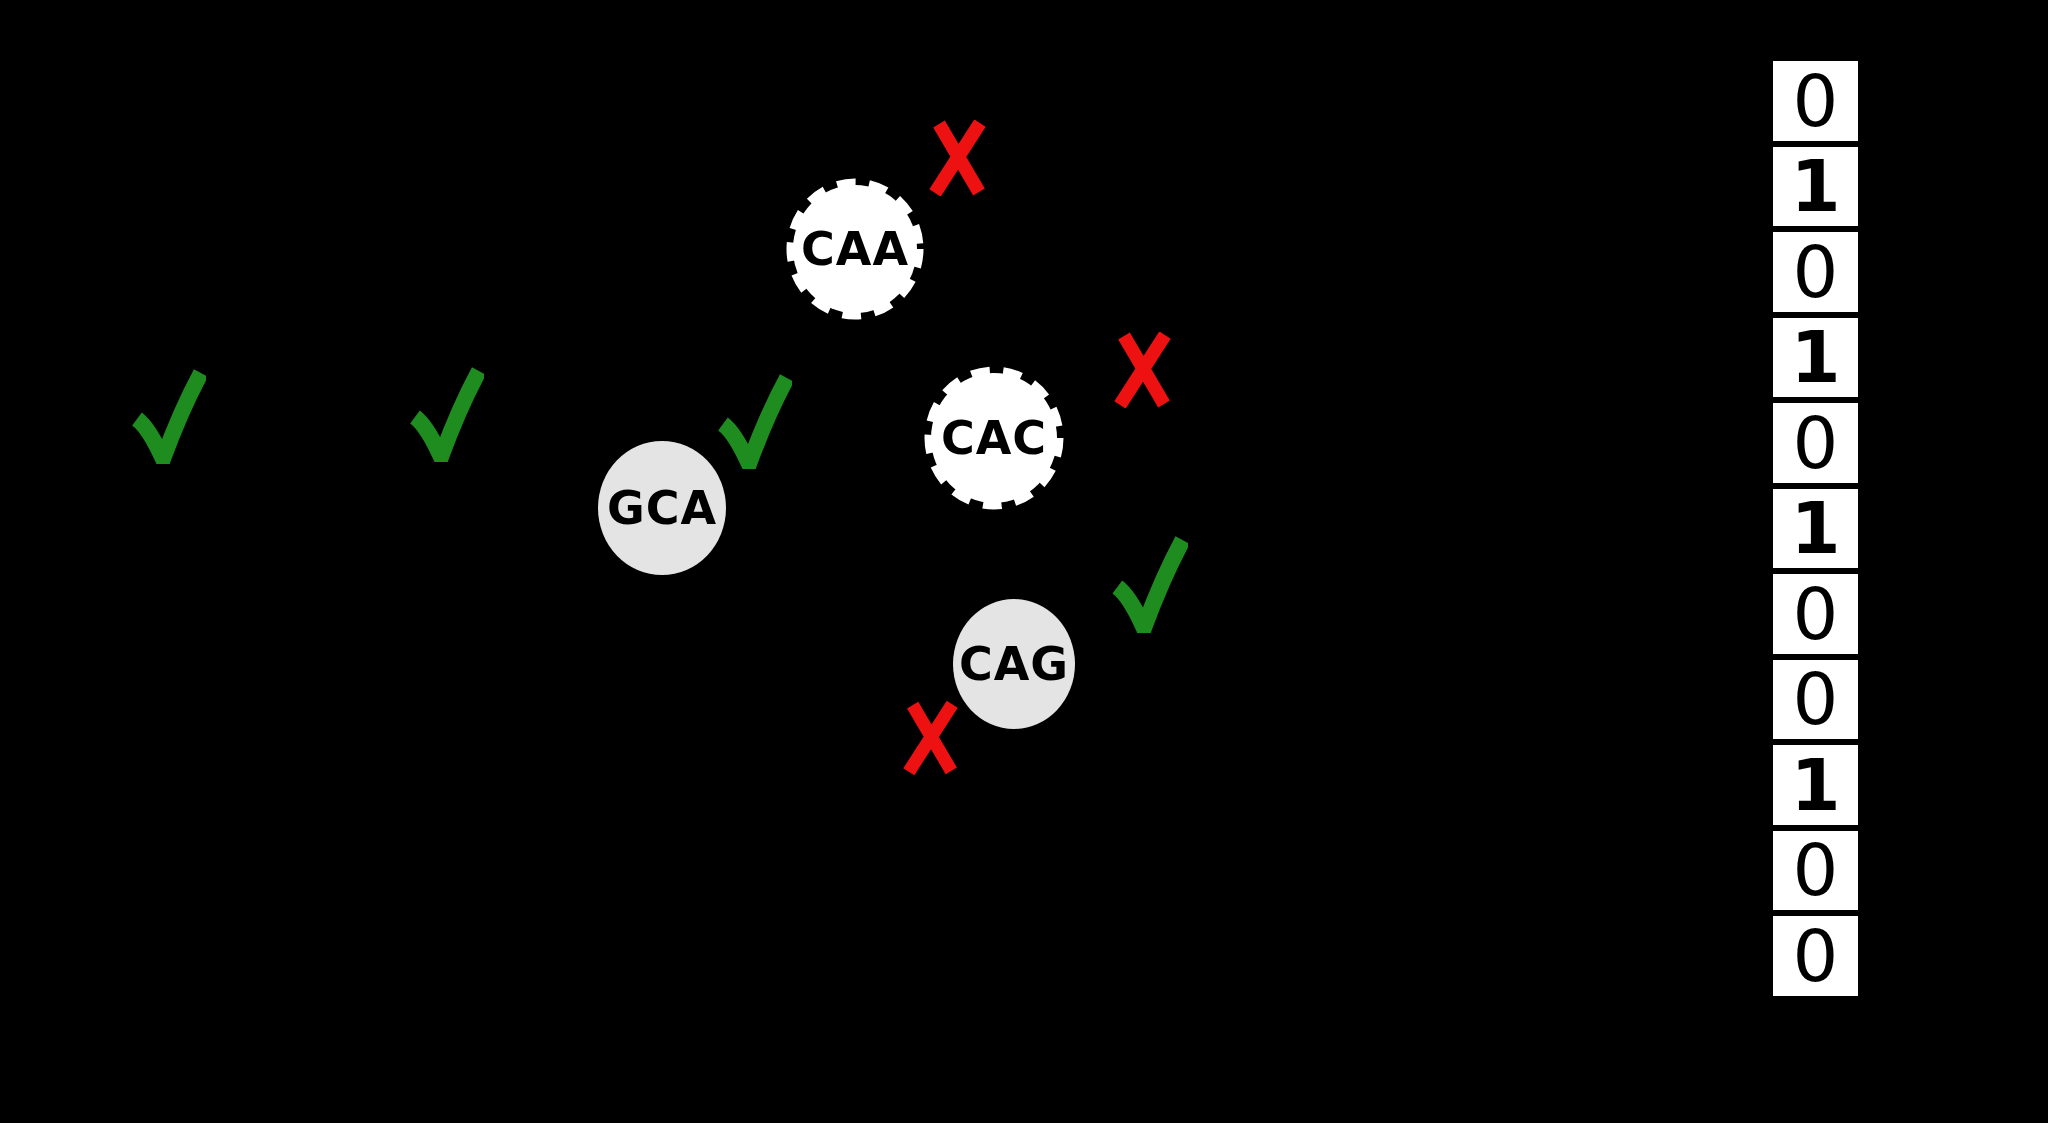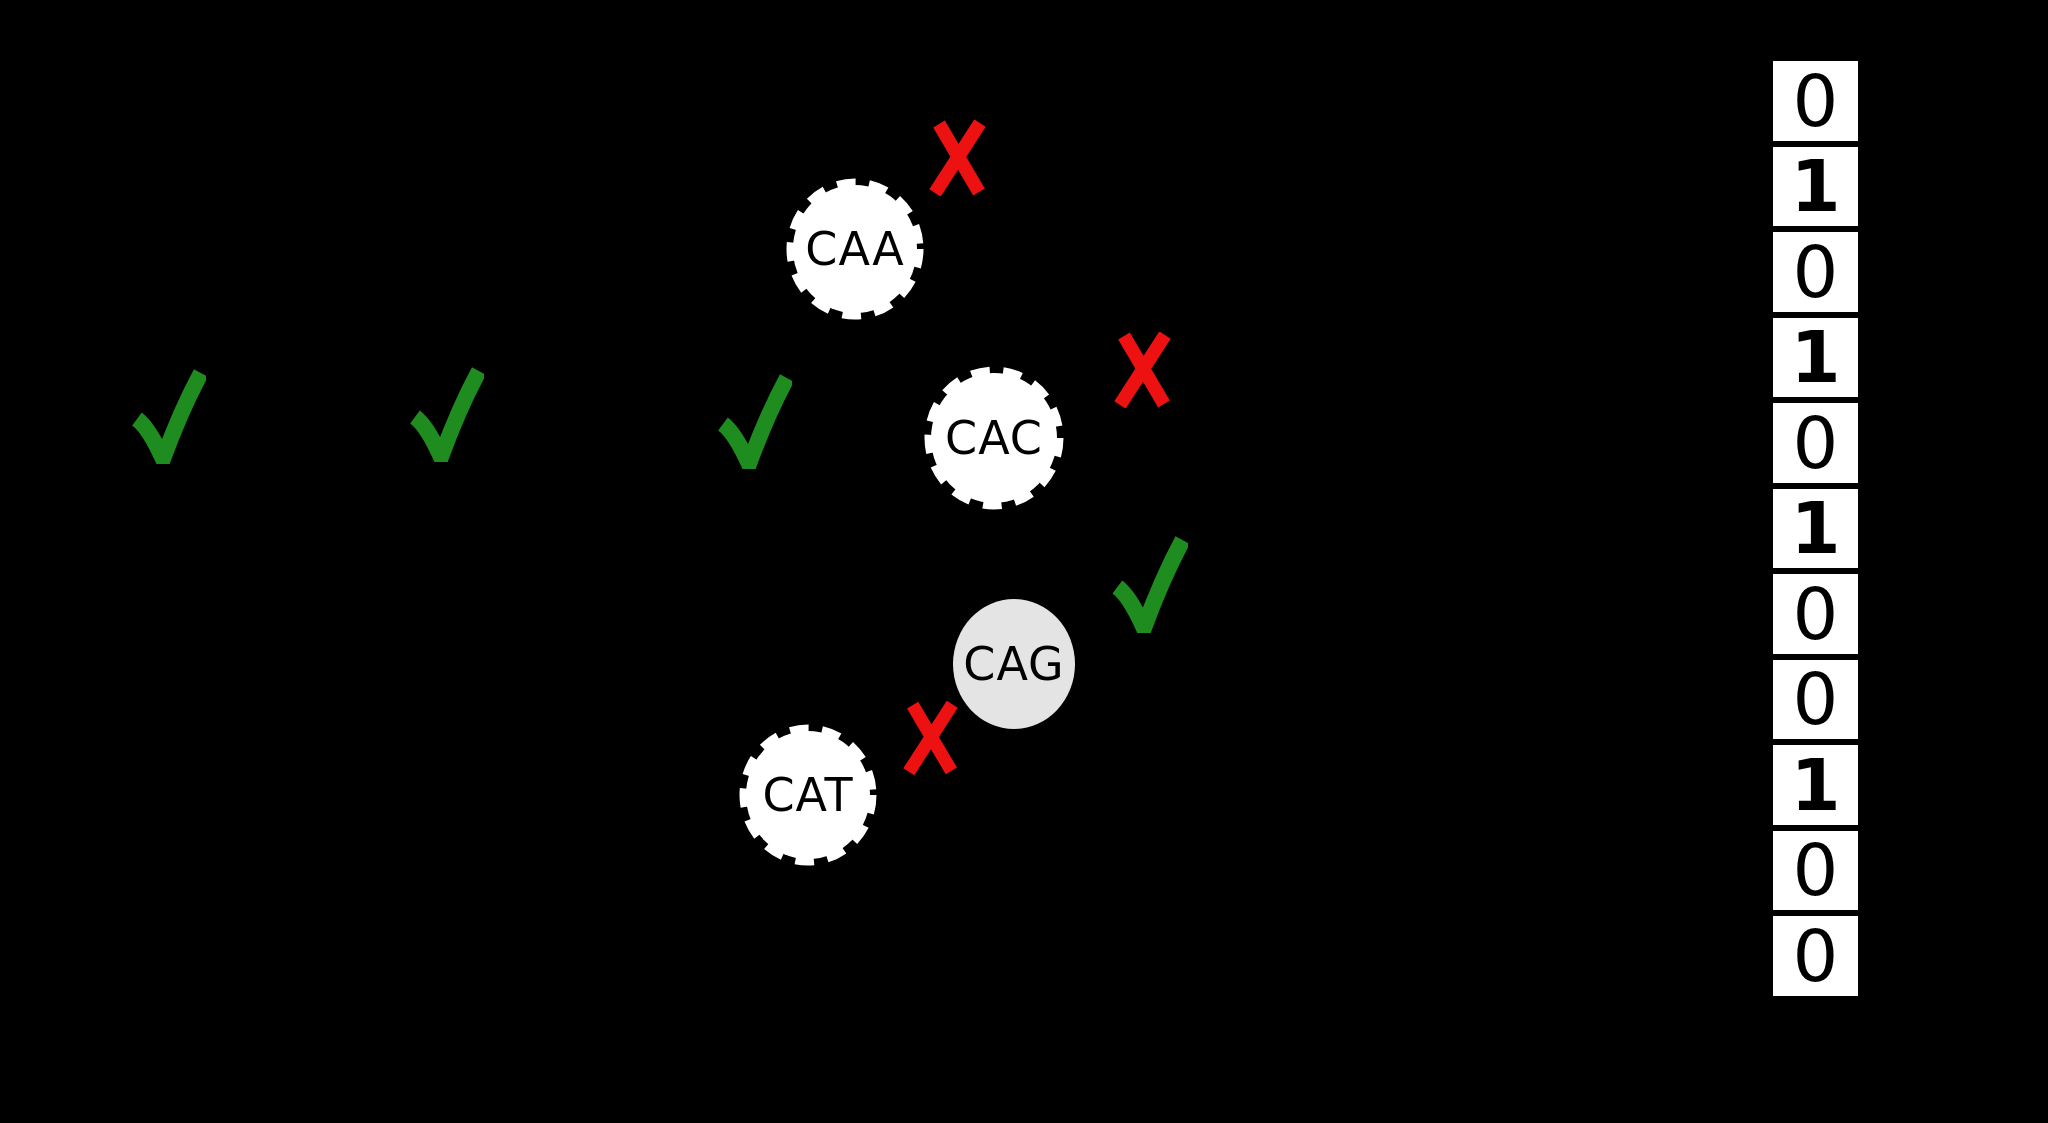--- a/index.html
+++ b/index.html
@@ -10,21 +10,21 @@
     overflow:hidden;
     font-family:"DejaVu Sans","Liberation Sans",sans-serif;
   }
   .kmer{position:absolute;}
   .kmer svg{position:absolute;left:0;top:0;width:100%;height:100%;}
   .kmer .fill-present{fill:#e4e4e4;}
   .kmer .fill-query{fill:#ffffff;stroke:#ffffff;stroke-width:13;stroke-dasharray:18 13;}
   .kmer-label{
     position:absolute;left:0;top:0;width:100%;height:100%;
     display:flex;align-items:center;justify-content:center;
-    font-weight:normal;font-size:46px;color:#000;letter-spacing:1px;
+    font-weight:bold;font-size:46px;color:#000;letter-spacing:1px;
     user-select:none;
   }
   .mark{position:absolute;}
   .mark.check path{stroke:#1e8c1e;stroke-width:16;fill:none;stroke-linecap:butt;stroke-linejoin:miter;}
   .mark.cross path{stroke:#ee1111;stroke-width:13.5;fill:none;stroke-linecap:butt;}
   #bit-array{
     position:absolute;left:1773px;top:61px;width:85px;
     display:grid;grid-auto-rows:79.5px;row-gap:6px;
   }
   .bit-cell{
@@ -34,20 +34,26 @@
   }
   .bit-cell.bold{font-weight:bold;}
 </style>
 </head>
 <body>
 
 <div id="stage">
 
 
 
+  <div class="kmer" style="left:597px;top:440px;width:130px;height:136px">
+    <svg viewBox="0 0 130 136">
+      <ellipse class="fill-present" cx="65" cy="68" rx="64" ry="67"></ellipse>
+    </svg>
+    <span class="kmer-label">GCA</span>
+  </div>
 
   <div class="kmer" style="left:952px;top:598px;width:124px;height:132px">
     <svg viewBox="0 0 124 132">
       <ellipse class="fill-present" cx="62" cy="66" rx="61" ry="65"></ellipse>
     </svg>
     <span class="kmer-label">CAG</span>
   </div>
 
   <div class="kmer" style="left:782px;top:174px;width:146px;height:150px">
     <svg viewBox="0 0 146 150">
@@ -56,26 +62,20 @@
     <span class="kmer-label">CAA</span>
   </div>
 
   <div class="kmer" style="left:921px;top:363px;width:146px;height:150px">
     <svg viewBox="0 0 146 150">
       <ellipse class="fill-query" cx="73" cy="75" rx="63" ry="65"></ellipse>
     </svg>
     <span class="kmer-label">CAC</span>
   </div>
 
-  <div class="kmer" style="left:735px;top:720px;width:146px;height:150px">
-    <svg viewBox="0 0 146 150">
-      <ellipse class="fill-query" cx="73" cy="75" rx="62" ry="64"></ellipse>
-    </svg>
-    <span class="kmer-label">CAT</span>
-  </div>
 
   <svg class="mark check" style="left:130px;top:366px" width="76" height="98" viewBox="0 0 76 98">
     <path d="M7,53 Q19,62 33,93 Q51,44 71,7"></path>
   </svg>
   <svg class="mark check" style="left:408px;top:364px" width="76" height="98" viewBox="0 0 76 98">
     <path d="M7,53 Q19,62 33,93 Q51,44 71,7"></path>
   </svg>
   <svg class="mark check" style="left:716px;top:371px" width="76" height="98" viewBox="0 0 76 98">
     <path d="M7,53 Q19,62 33,93 Q51,44 71,7"></path>
   </svg>

